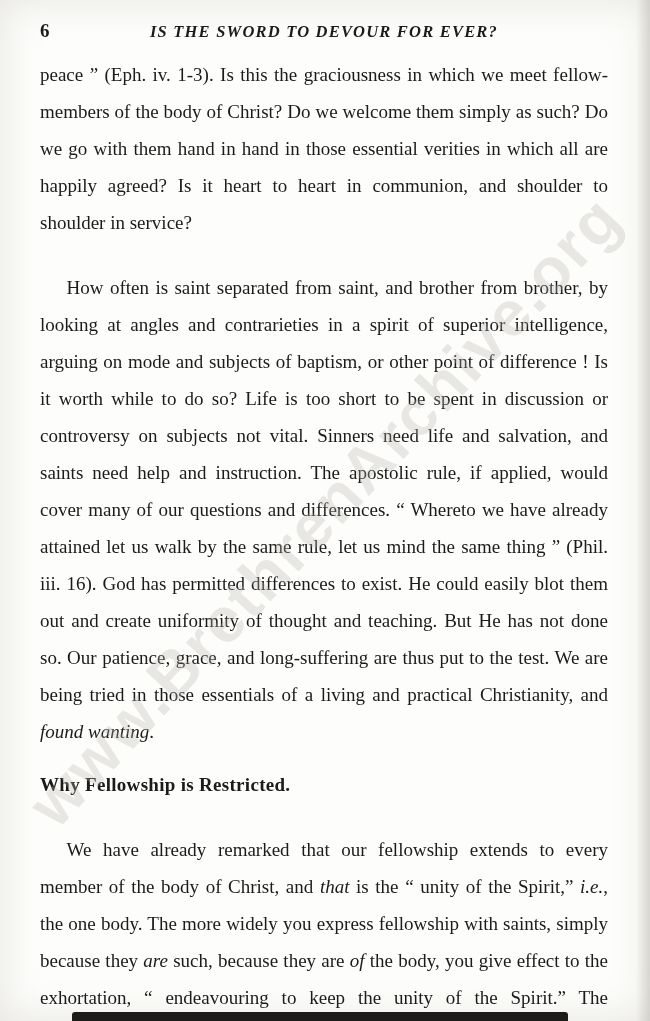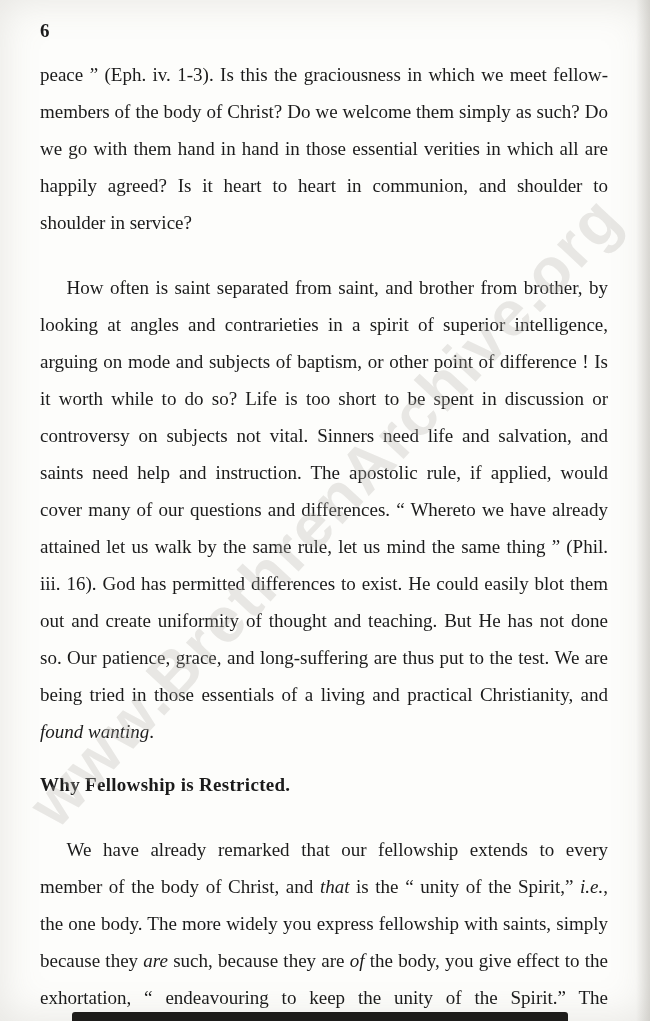--- a/index.html
+++ b/index.html
@@ -102,20 +102,21 @@
 <div class="page">
 
   <div class="watermark">www.BrethrenArchive.org</div>
 
   <div class="scan-edge-right"></div>
 
   <div class="page-inner">
 
     <div class="running-head">
       <div class="page-number">6</div>
+      <div class="head-title">IS THE SWORD TO DEVOUR FOR EVER?</div>
     </div>
 
     <div class="body-text">
         <p class=""><span>peace ” (Eph. iv. 1-3).  Is this the graciousness in which we meet fellow-members of the body of Christ?  Do we welcome them simply as such?  Do we go with them hand in hand in those essential verities in which all are happily agreed?  Is it heart to heart in communion, and shoulder to shoulder in service?</span></p>
         <p class="indent"><span>How often is saint separated from saint, and brother from brother, by looking at angles and contrarieties in a spirit of superior intelligence, arguing on mode and subjects of baptism, or other point of difference !  Is it worth while to do so?  Life is too short to be spent in discussion or controversy on subjects not vital.  Sinners need life and salvation, and saints need help and instruction.  The apostolic rule, if applied, would cover many of our questions and differences.  “ Whereto we have already attained let us walk by the same rule, let us mind the same thing ” (Phil. iii. 16).  God has permitted differences to exist.  He could easily blot them out and create uniformity of thought and teaching.  But He has not done so.  Our patience, grace, and long-suffering are thus put to the test.  We are being tried in those essentials of a living and practical Christianity, and </span><em>found wanting</em><span>.</span></p>
         <h2 class="section-heading">Why Fellowship is Restricted.</h2>
         <p class="indent"><span>We have already remarked that our fellowship extends to every member of the body of Christ, and </span><em>that</em><span> is the “ unity of the Spirit,” </span><em>i.e.</em><span>, the one body.  The more widely you express fellowship with saints, simply because they </span><em>are</em><span> such, because they are </span><em>of</em><span> the body, you give effect to the exhortation, “ endeavouring to keep the unity of the Spirit.”  The exhortation is both individual and corporate.  In practice our fellowship </span><em>is</em><span> restricted.  There are two reasons which account  for this—first, the</span></p>
       </div>
 
   </div>

